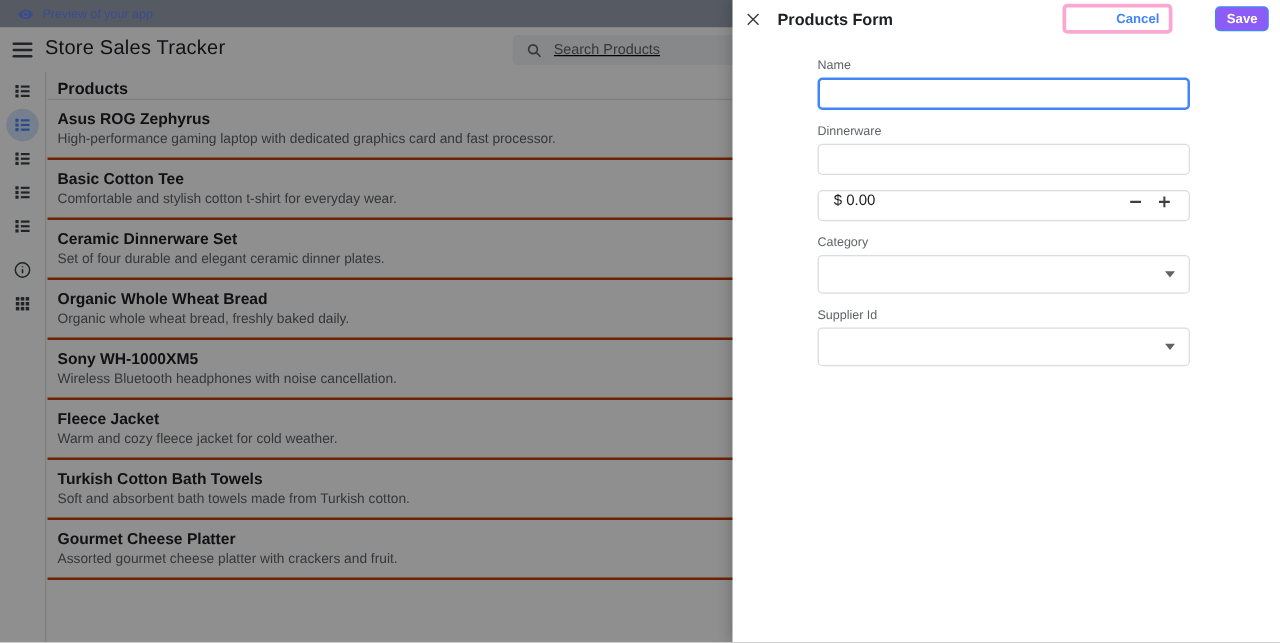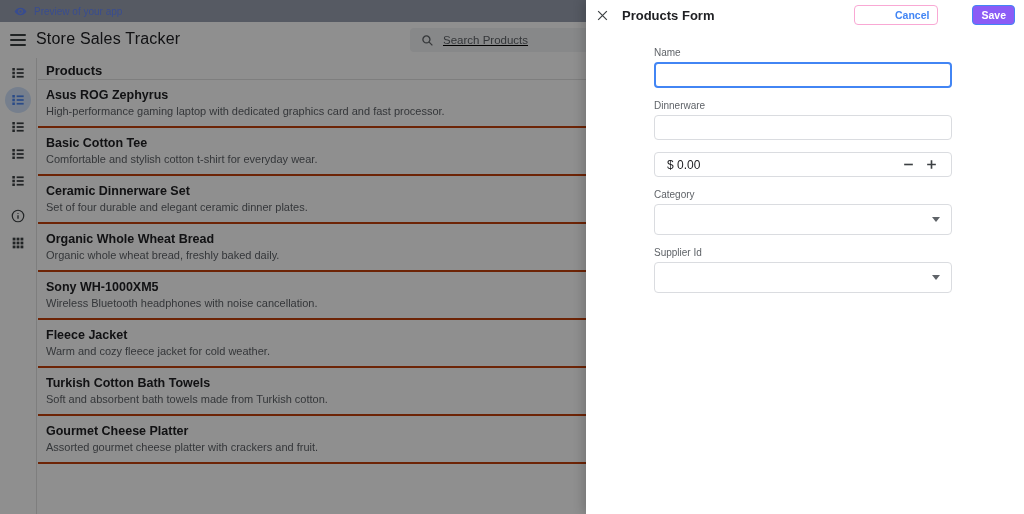--- a/index.html
+++ b/index.html
@@ -47,32 +47,32 @@
   .drawer { position:absolute; top:0; right:0; width:438px; height:514px; background:#ffffff; z-index:10;
     box-shadow:-3px 0 10px rgba(0,0,0,0.18); }
   .drawer-header { position:absolute; top:0; left:0; right:0; height:30px; display:flex;
     align-items:center; padding:0 9px; gap:12px; }
   .close-btn { width:15px; height:15px; color:#3c4043; display:flex; align-items:center;
     justify-content:center; cursor:pointer; flex:0 0 auto; }
   .close-btn svg { width:13px; height:13px; }
   .drawer-title { font-size:13px; font-weight:bold; color:#202124; flex:1; }
   .btn { font-family:inherit; font-size:10.5px; font-weight:bold; border-radius:4px; cursor:pointer;
     padding:3px 8px; line-height:1.2; }
-  .btn-cancel { background:#ffffff; border:1px solid #f9a8d4; color:#4285f4; margin-right:5px;padding-left:40px; }
+  .btn-cancel { background:#ffffff; border:3px solid #f9a8d4; color:#4285f4; margin-right:5px;padding-left:40px; }
   .btn-save { background:#8b5cf6; border:1px solid #4285f4; color:#ffffff;margin-left:17px; }
 
   .form { position:absolute; top:47px; left:68px; width:298px; }
   .field { margin-bottom:12px; }
   .field-label { font-size:10px; color:#5f6368; margin-bottom:4px; }
   .text-input { width:100%; height:26px; border:1px solid #dadce0; border-radius:4px; background:#fff;
     font-family:inherit; font-size:12px; color:#202124; padding:0 10px; outline:none; }
   .text-input.focused { border:2px solid #4285f4; }
   .text-input.short { height:25px; }
   .spinner { width:100%; height:25px; border:1px solid #dadce0; border-radius:4px; display:flex;
-    align-items:center; padding:0 12px; }
+    align-items:flex-start; padding:0 12px; }
   .spinner .value { flex:1; font-size:12px; color:#202124; }
   .step-btn { width:16px; height:16px; color:#3c4043; display:flex; align-items:center;
     justify-content:center; cursor:pointer; }
   .step-btn svg { width:13px; height:13px; }
   .step-btn.minus { margin-right:7px; }
   .select-box { width:100%; height:31px; border:1px solid #dadce0; border-radius:4px; display:flex;
     align-items:center; padding:0 11px; cursor:pointer; }
   .select-box .value { flex:1; font-size:12px; color:#202124; }
   .drop-arrow { width:0; height:0; border-left:4.5px solid transparent; border-right:4.5px solid transparent;
     border-top:5px solid #5f6368; }

